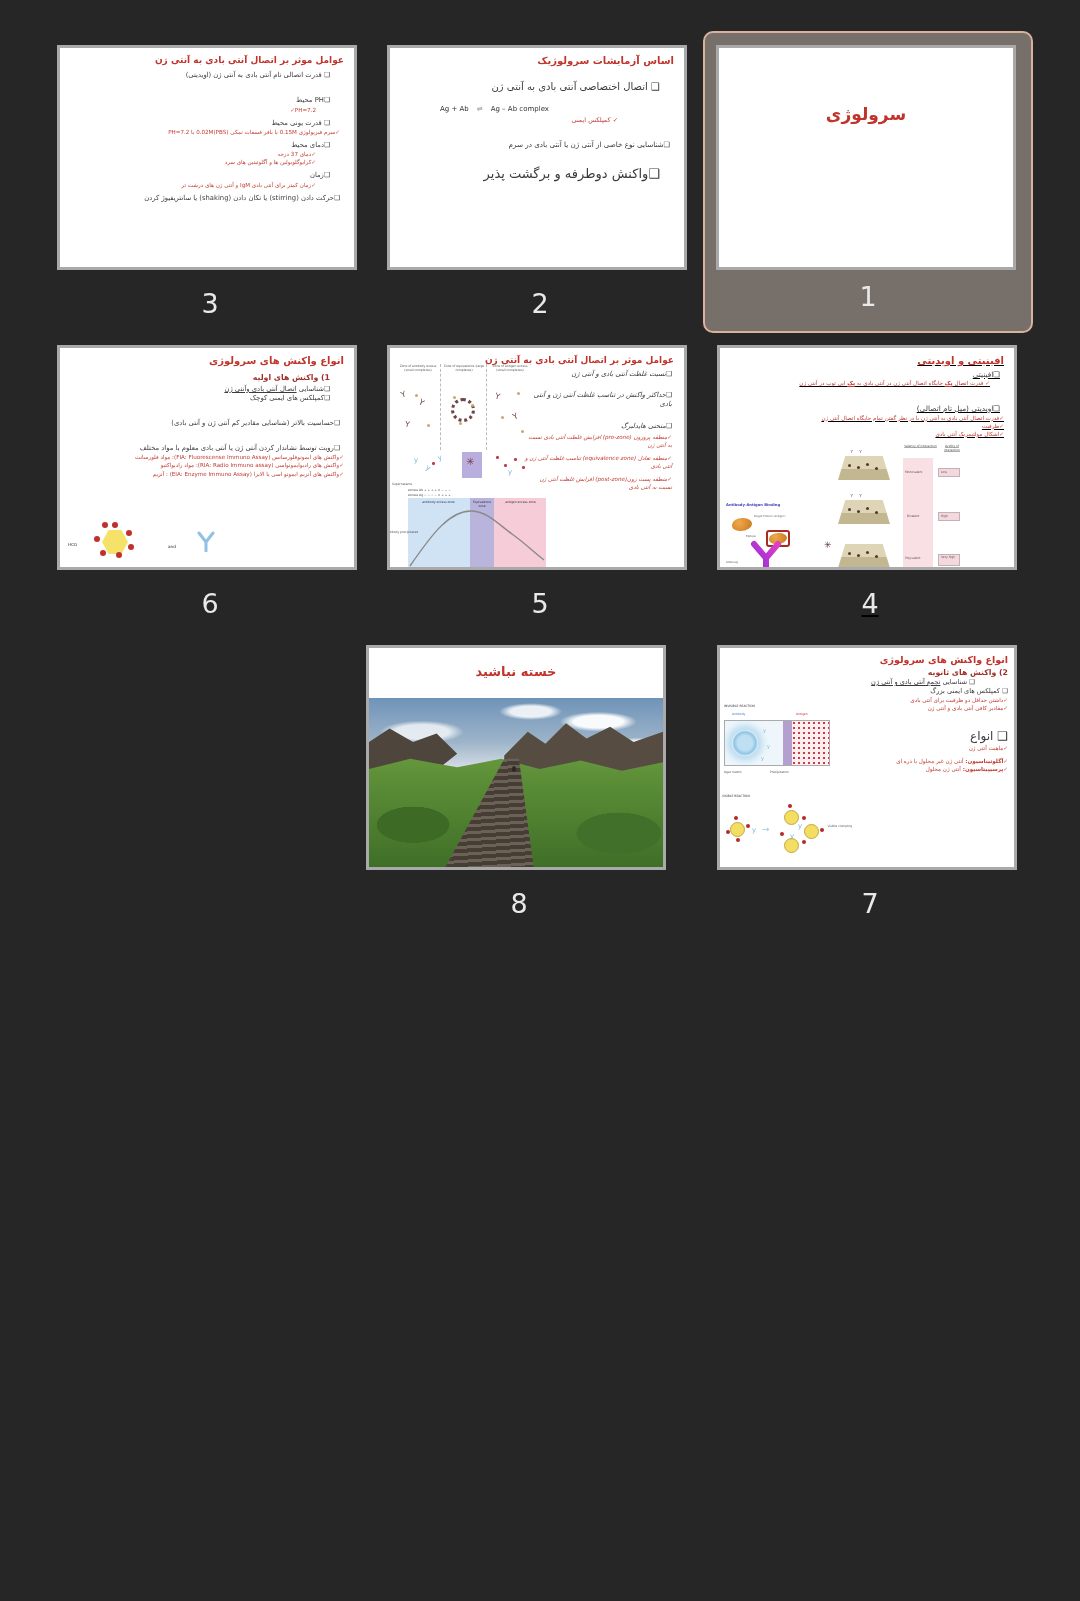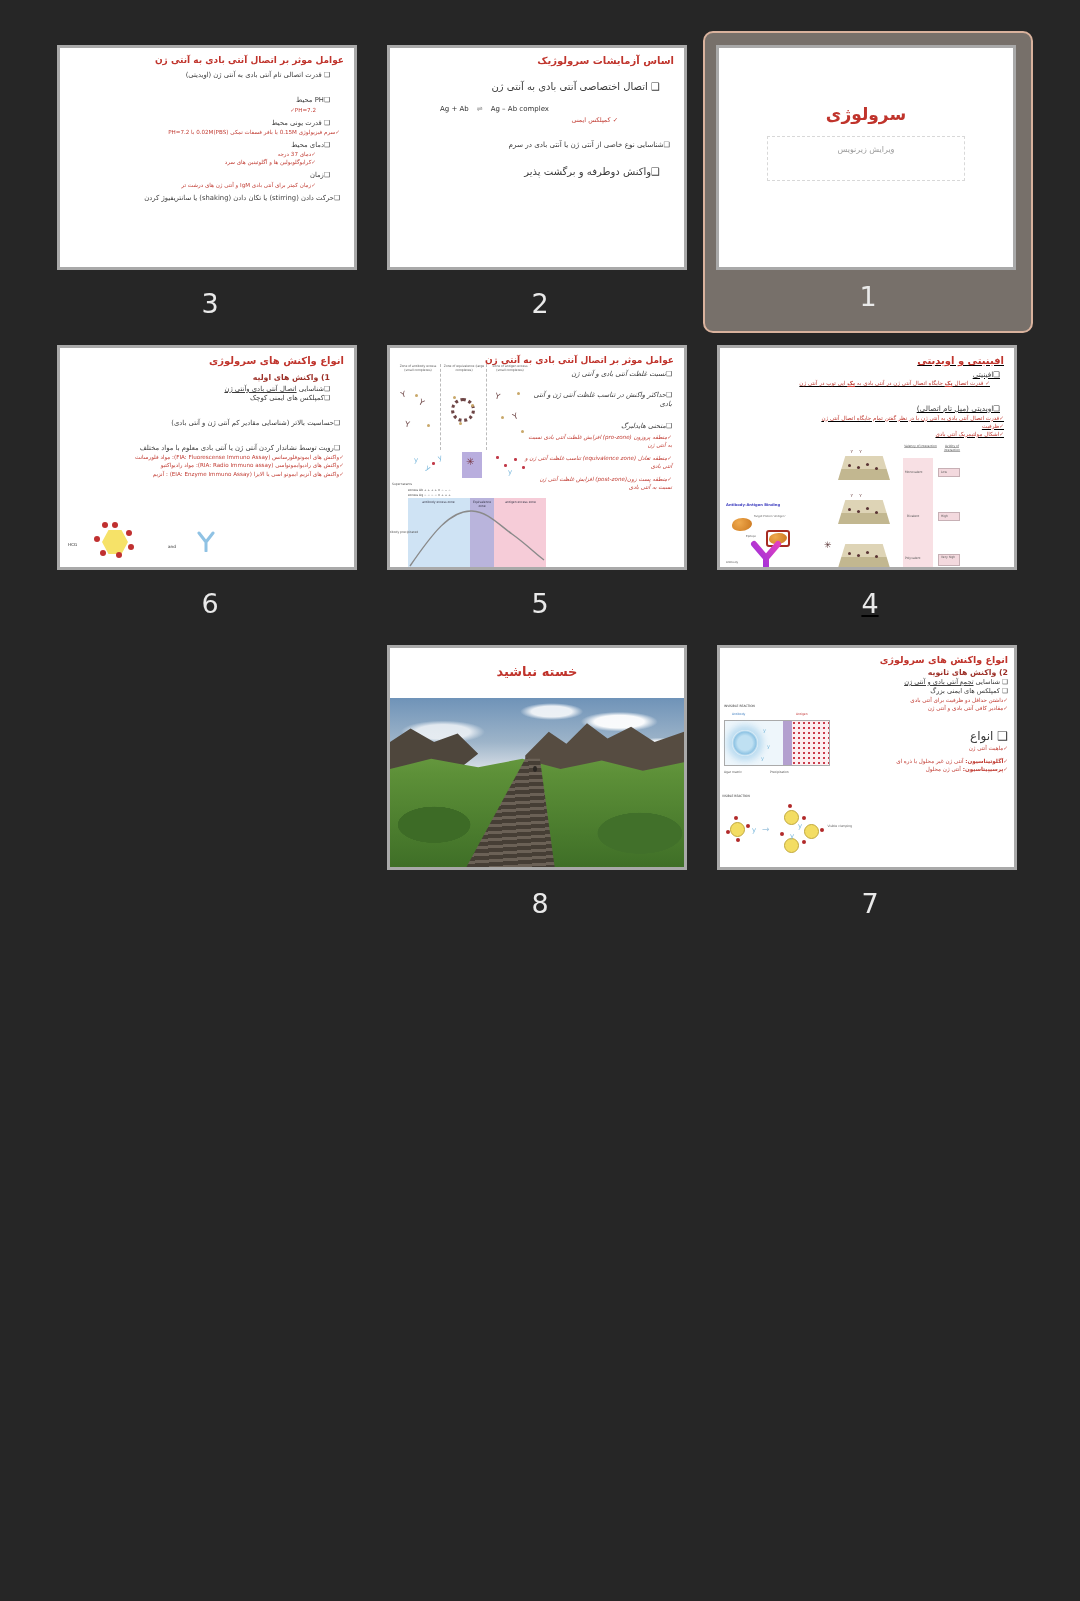--- a/index.html
+++ b/index.html
@@ -145,30 +145,29 @@
 <div class="cell" style="left:387px; top:45px;">
   <div class="thumb">
     <div class="pad">
       <div class="t" style="font-size:10px;">اساس آزمایشات سرولوژیک</div>
       <div class="b mt4 in1" style="font-size:10px;">❑ اتصال اختصاصی آنتی بادی به آنتی ژن</div>
       <div class="eq">
         <span>Ag + Ab</span><span class="arrow">⇌</span><span>Ag – Ab complex</span>
       </div>
       <div class="r" style="font-size:6.4px; padding-right:56px; margin-top:3px;">✓ کمپلکس ایمنی</div>
       <div class="b mt5 in0" style="font-size:7.2px;">❑شناسایی نوع خاصی از آنتی ژن یا آنتی بادی در سرم</div>
-      <div class="b mt5 in1" style="font-size:10px;">❑واکنش دوطرفه و برگشت پذیر</div>
+      <div class="b mt5 in1" style="font-size:13px;">❑واکنش دوطرفه و برگشت پذیر</div>
     </div>
   </div>
   <div class="num">2</div>
 </div>
 
 <div class="selbox">
   <div class="thumb">
     <div class="s1t">سرولوژی</div>
-    <div class="s1sub">ویرایش زیرنویس</div>
   </div>
   <div class="num">1</div>
 </div>
 
 <div class="cell" style="left:57px; top:345px;">
   <div class="thumb">
     <div class="pad">
       <div class="t" style="font-size:10px;">انواع واکنش های سرولوژی</div>
       <div class="h2 mt2 in1">1) واکنش های اولیه</div>
       <div class="b mt1 in1"><span>❑شناسایی </span><span class="u">اتصال آنتی بادی وآنتی ژن</span></div>
@@ -319,41 +318,41 @@
       <span class="xs" style="left:221px; top:26px;">Low</span>
       <div class="avbox" style="top:68px;"></div>
       <span class="xs" style="left:221px; top:70px;">High</span>
       <div class="avbox" style="top:110px; height:12px;"></div>
       <span class="xs xsw" style="left:221px; top:111px; width:36px;">Very high</span>
     </div>
   </div>
   <div class="num">4</div>
 </div>
 
-<div class="cell" style="left:387px; top:645px;">
+<div class="cell" style="left:366px; top:645px;">
   <div class="thumb">
     <div class="s8t">خسته نباشید</div>
     <div class="photo">
       <div class="ph-clouds"></div>
       <div class="ph-rocksL"></div>
       <div class="ph-rocksR"></div>
       <div class="ph-grass"></div>
       <div class="ph-steps"></div>
       <div class="ph-hiker"></div>
     </div>
   </div>
   <div class="num">8</div>
 </div>
 
 <div class="cell" style="left:717px; top:645px;">
   <div class="thumb">
     <div class="s7text">
       <div class="t" style="font-size:9.5px;">انواع واکنش های سرولوژی</div>
       <div class="h2 mt1">2) واکنش های ثانویه</div>
-      <div class="b" style="font-size:6.6px;"><span>❑ شناسایی </span><span class="u">تجمع آنتی بادی و آنتی ژن</span></div>
+      <div class="b" style="font-size:6.6px;text-align:center;"><span>❑ شناسایی </span><span class="u">تجمع آنتی بادی و آنتی ژن</span></div>
       <div class="b" style="font-size:6.6px;">❑ کمپلکس های ایمنی بزرگ</div>
       <div class="r">✓داشتن حداقل دو ظرفیت برای آنتی بادی</div>
       <div class="r">✓مقادیر کافی آنتی بادی و آنتی ژن</div>
       <div class="b mt3" style="font-size:12px;">❑ انواع</div>
       <div class="r">✓ماهیت آنتی ژن</div>
       <div class="r mt2"><span class="bold">✓آگلوتیناسیون:</span><span> آنتی ژن غیر محلول یا ذره ای</span></div>
       <div class="r"><span class="bold">✓پرسیپیتاسیون:</span><span> آنتی ژن محلول</span></div>
     </div>
     <div class="s7a">
       <span class="xs" style="left:0; top:0; color:#333;">INVISIBLE REACTION</span>

